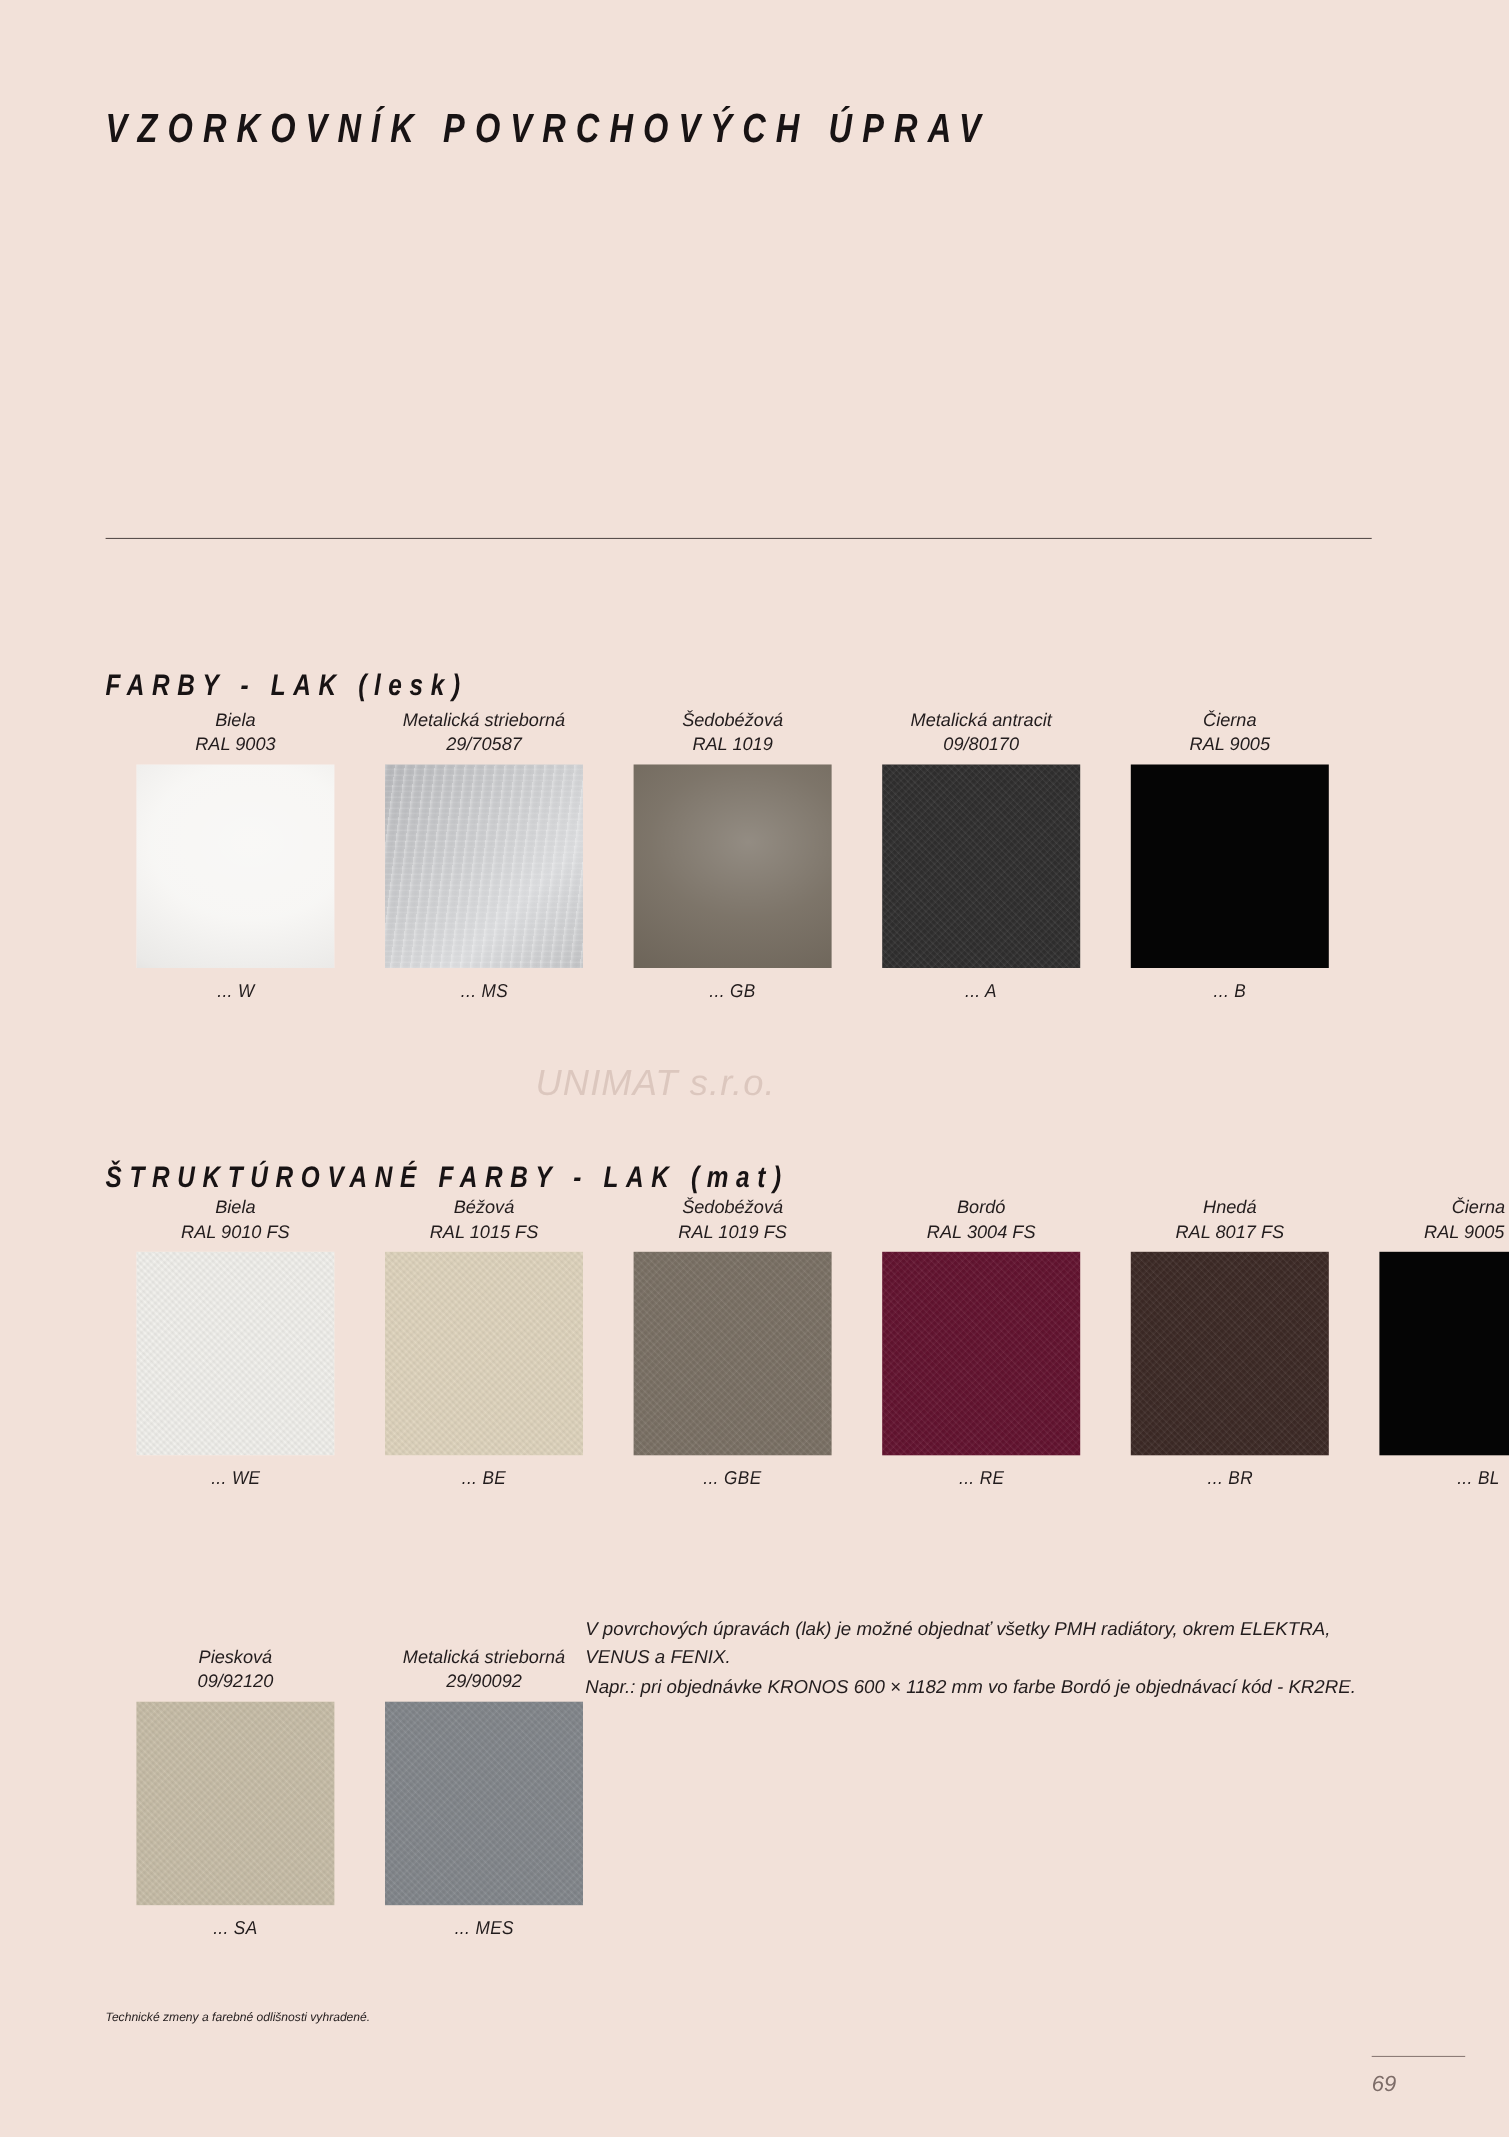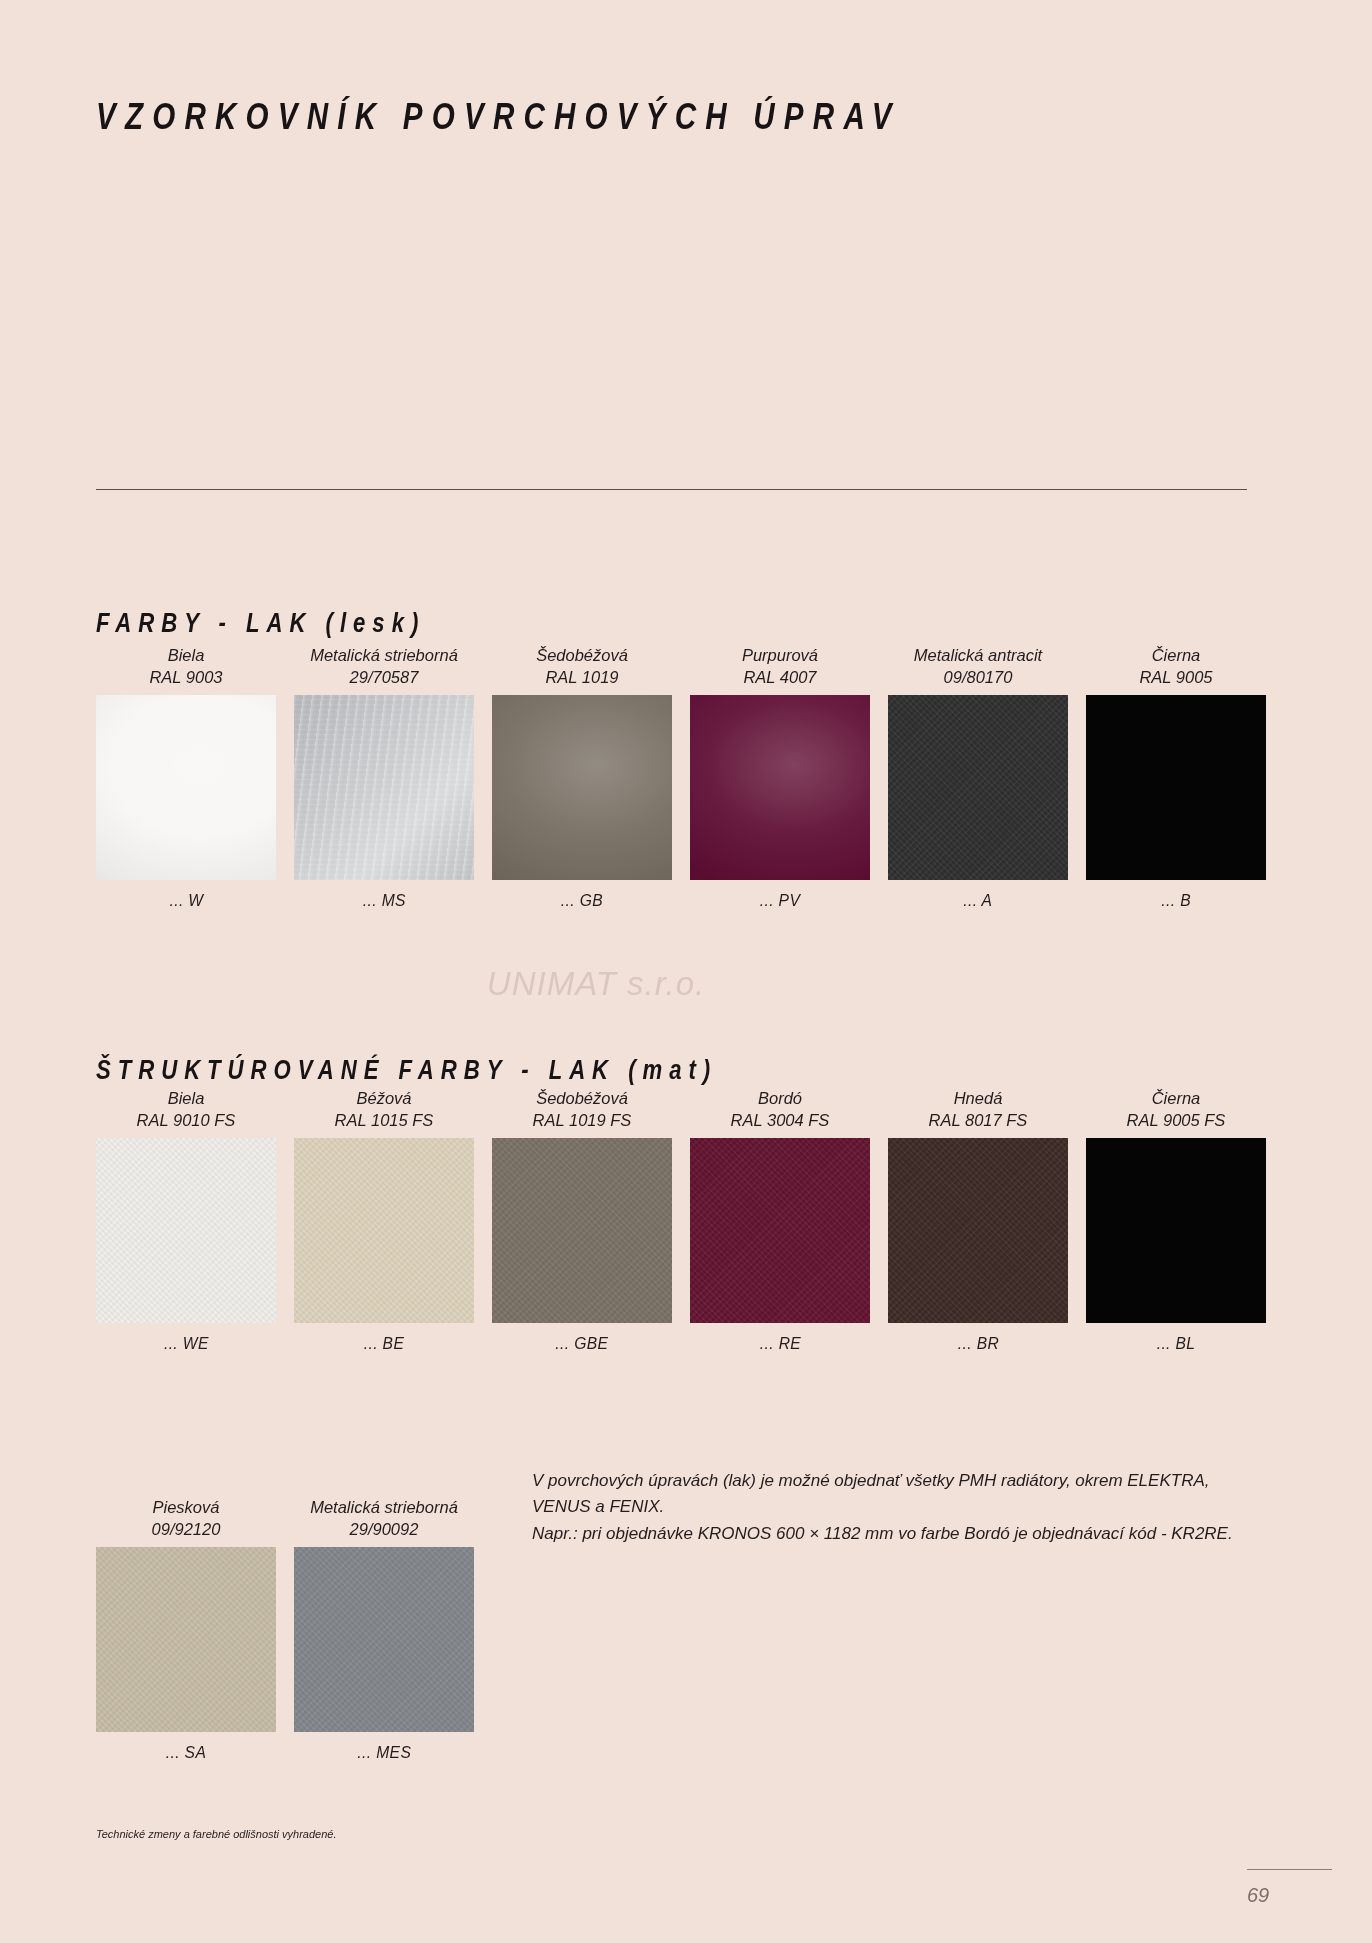--- a/index.html
+++ b/index.html
@@ -128,20 +128,21 @@
   }
   #grid-gloss { top: 645px; }
   #grid-matte { top: 1088px; }
   #grid-matte2 { top: 1497px; }
 
   .color-cell {
     width: 180px;
     display: flex;
     flex-direction: column;
     align-items: center;
+    margin-left: 28px;
   }
   .color-name,
   .color-ral {
     font-size: 16.5px;
     color: #221c1d;
     text-align: center;
     line-height: 1.33;
   }
   .color-swatch {
     width: 180px;
@@ -290,26 +291,20 @@
       <div class="color-code">... MS</div>
     </div>
 
     <div class="color-cell">
       <div class="color-name">Šedobéžová</div>
       <div class="color-ral">RAL 1019</div>
       <div class="color-swatch sheen" style="background:#756c60"></div>
       <div class="color-code">... GB</div>
     </div>
 
-    <div class="color-cell">
-      <div class="color-name">Purpurová</div>
-      <div class="color-ral">RAL 4007</div>
-      <div class="color-swatch sheen" style="background:#5e0d32"></div>
-      <div class="color-code">... PV</div>
-    </div>
 
     <div class="color-cell">
       <div class="color-name">Metalická antracit</div>
       <div class="color-ral">09/80170</div>
       <div class="color-swatch tex-grain" style="background:#302f2f"></div>
       <div class="color-code">... A</div>
     </div>
 
     <div class="color-cell">
       <div class="color-name">Čierna</div>

